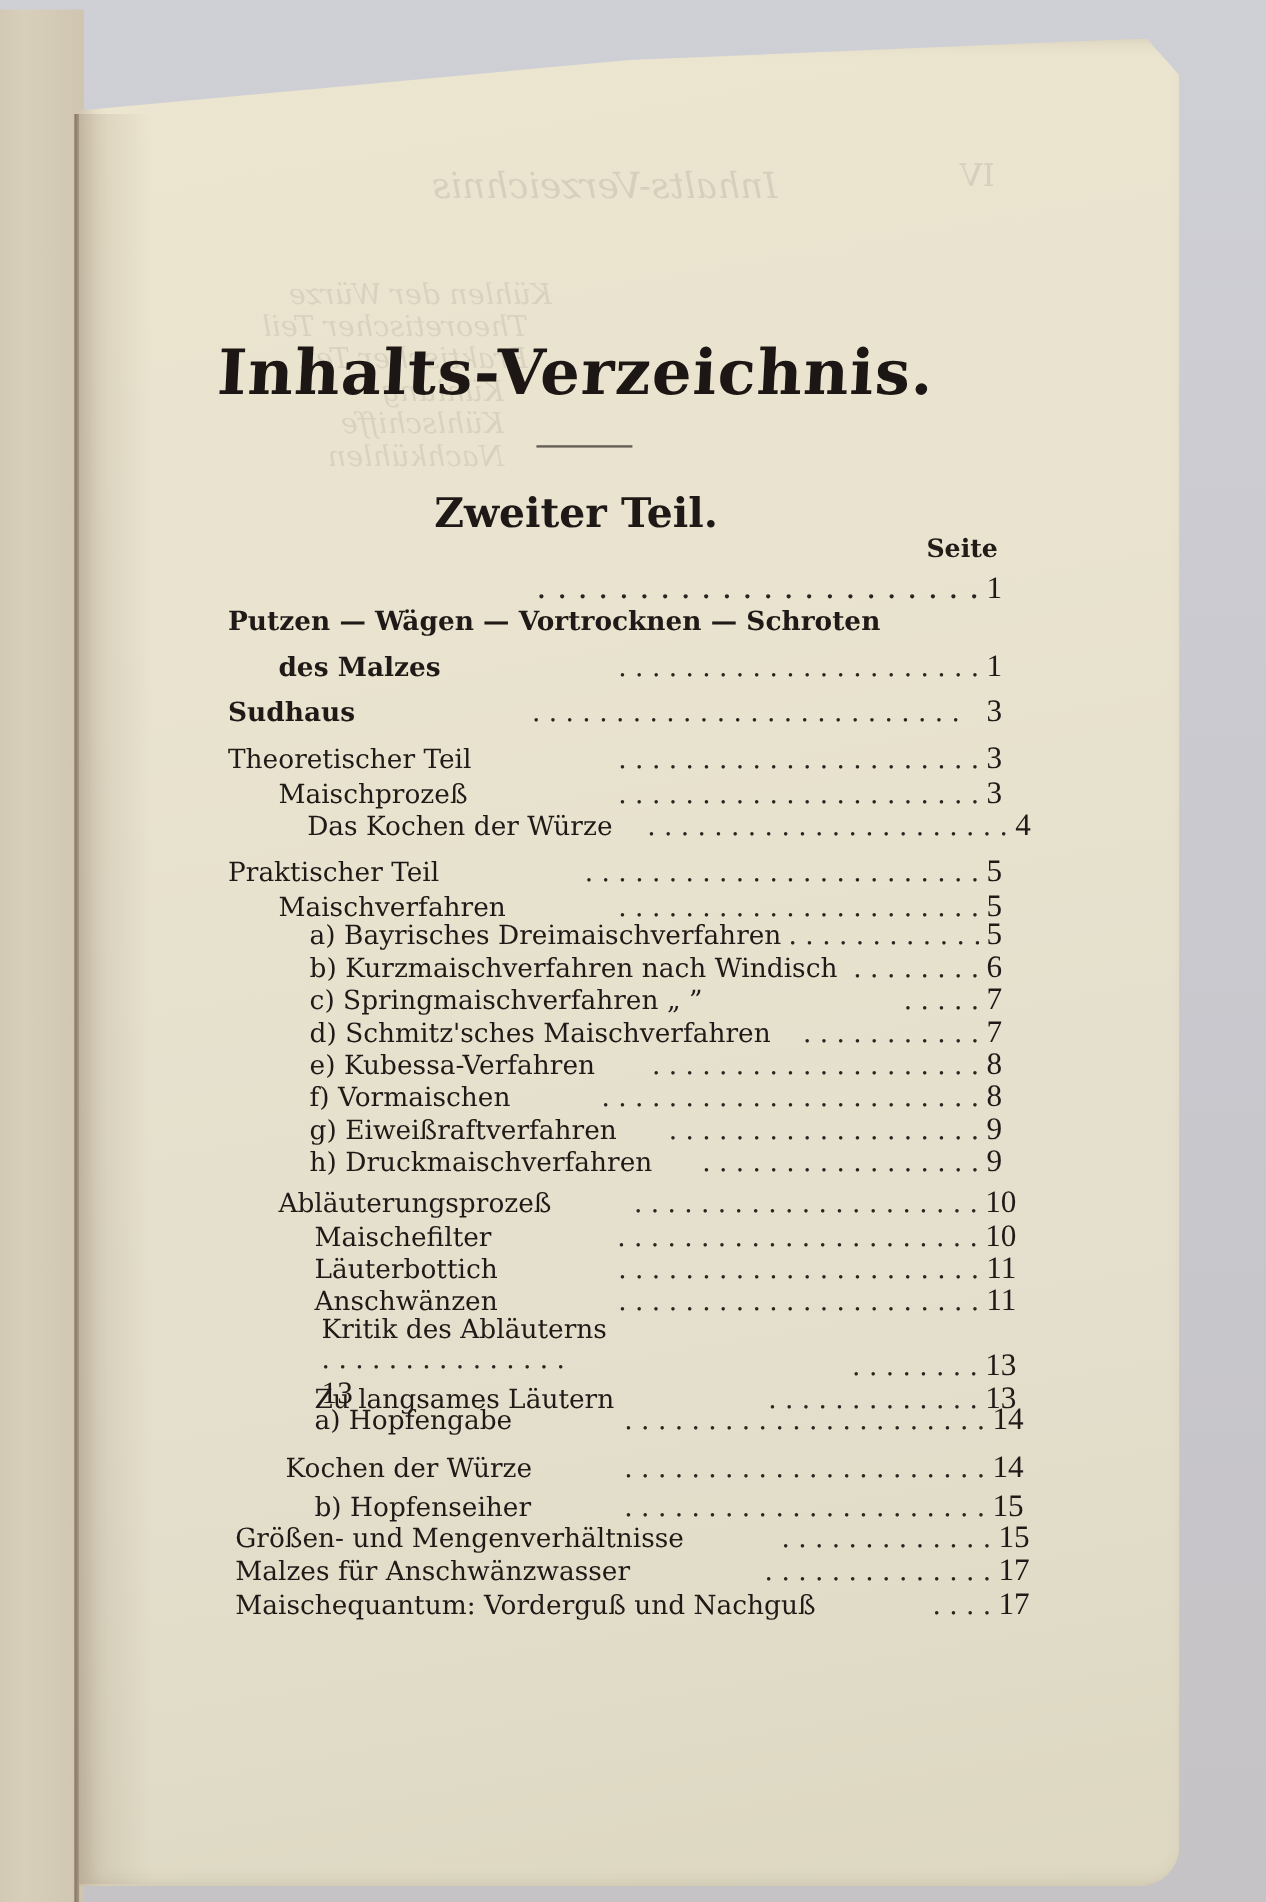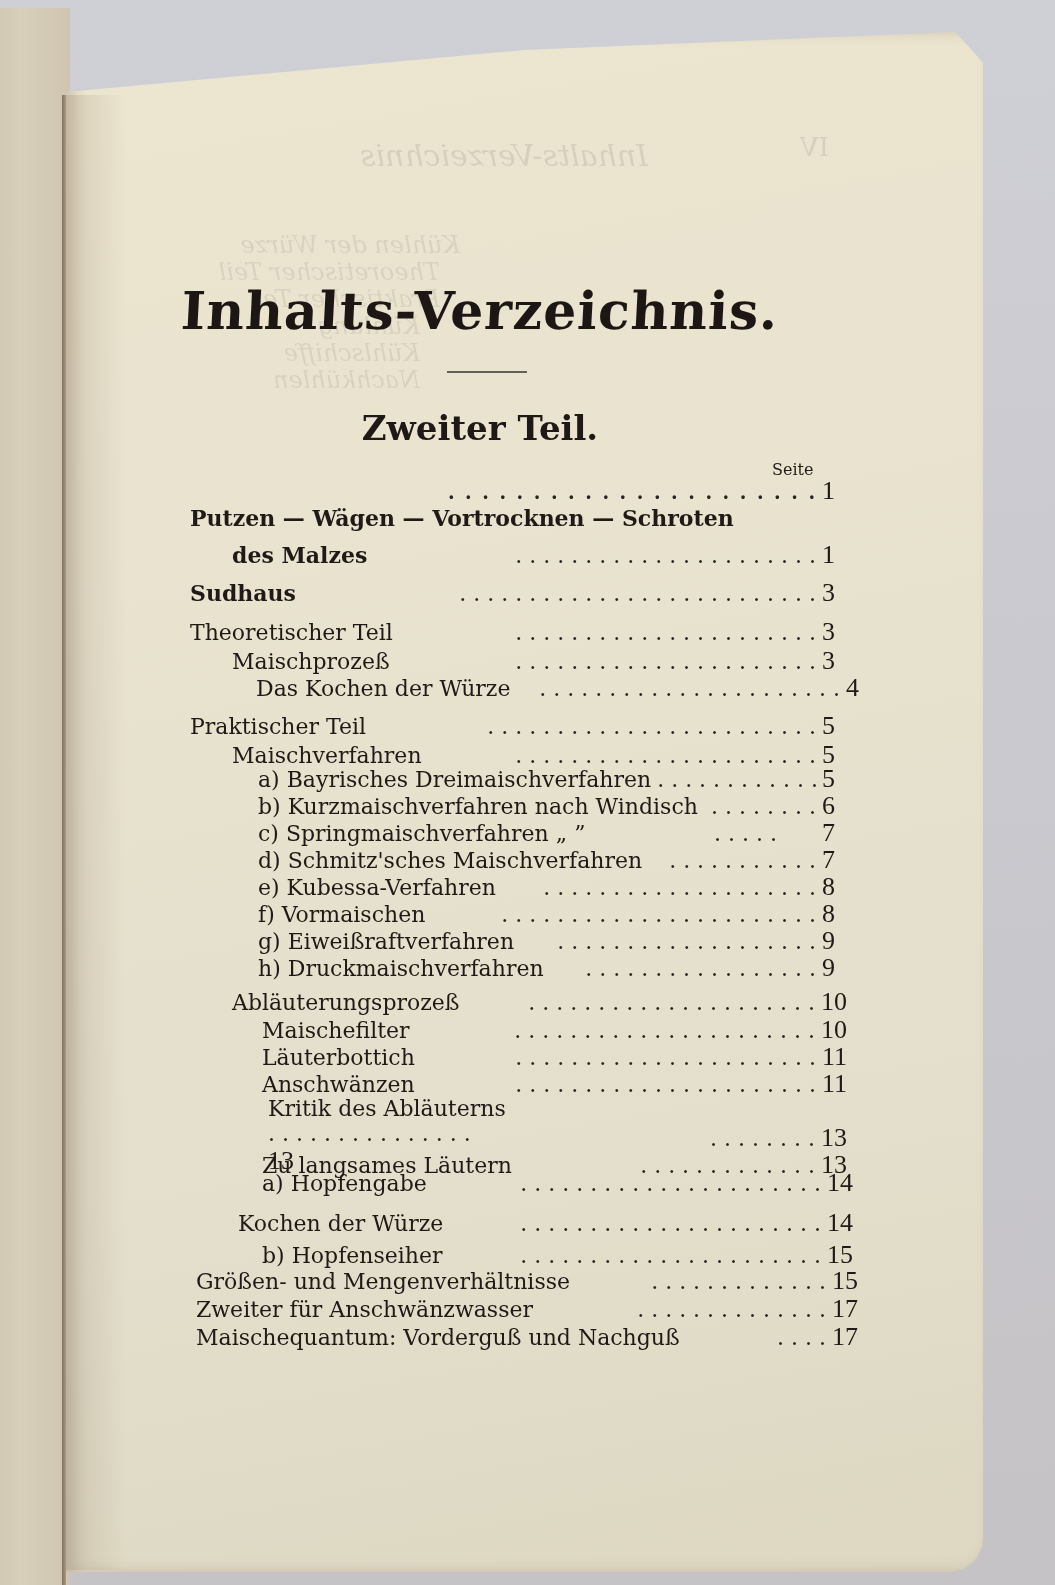--- a/index.html
+++ b/index.html
@@ -52,21 +52,21 @@
     .rule {
       position: absolute; left: 447px; top: 371px; width: 80px; height: 2px;
       background: #3a3430; opacity: 0.75;
     }
     .subtitle {
       position: absolute; left: 0; width: 960px; top: 408px; text-align: center;
       font-family: "DejaVu Serif", serif; font-size: 34px; color: #1e1916;
       font-weight: bold;
     }
     .seite {
-      position: absolute; left: 772px; top: 460px; font-size: 16px; font-weight: normal;
+      position: absolute; left: 772px; top: 444px; font-size: 21px; font-weight: bold;
       color: #221c19;
     }
     .toc {
       position: absolute; left: 0; top: 0; width: 1055px; height: 1585px;
     }
     .entry {
       position: absolute; display: flex; align-items: baseline; color: #1f1a17;
       font-family: "DejaVu Serif", serif;
     }
     .entry .label { white-space: nowrap; }
@@ -114,21 +114,21 @@
   </div>
 
   <div class="entry lvl-1" style="left:190px; top:505px; width:600px;">
     <span class="label bold">Putzen — Wägen — Vortrocknen — Schroten</span>
   </div>
   <div class="entry lvl-1" style="left:232px; top:540px; width:603px;">
     <span class="label bold">des Malzes</span>
     <span class="dots">. . . . . . . . . . . . . . . . . . . . . .</span>
     <span class="pnum">1</span>
   </div>
-  <div class="entry lvl-1" style="left:190px; top:578px; width:645px;">
+  <div class="entry lvl-1" style="left:190px; top:578px; width:645px;gap:16px;">
     <span class="label bold">Sudhaus</span>
     <span class="dots">. . . . . . . . . . . . . . . . . . . . . . . . . .</span>
     <span class="pnum">3</span>
   </div>
 
   <div class="entry lvl-1" style="left:190px; top:617px; width:645px;">
     <span class="label">Theoretischer Teil</span>
     <span class="dots">. . . . . . . . . . . . . . . . . . . . . .</span>
     <span class="pnum">3</span>
   </div>
@@ -157,21 +157,21 @@
   <div class="entry lvl-3" style="left:258px; top:764px; width:577px;">
     <span class="label">a) Bayrisches Dreimaischverfahren</span>
     <span class="dots">. . . . . . . . . . . . .</span>
     <span class="pnum">5</span>
   </div>
   <div class="entry lvl-3" style="left:258px; top:791px; width:577px;">
     <span class="label">b) Kurzmaischverfahren nach Windisch</span>
     <span class="dots">. . . . . . . .</span>
     <span class="pnum">6</span>
   </div>
-  <div class="entry lvl-3" style="left:258px; top:818px; width:577px;gap:39px;">
+  <div class="entry lvl-3" style="left:258px; top:818px; width:577px;">
     <span class="label">c) Springmaischverfahren „ ”</span>
     <span class="dots">. . . . .</span>
     <span class="pnum">7</span>
   </div>
   <div class="entry lvl-3" style="left:258px; top:845px; width:577px;">
     <span class="label">d) Schmitz'sches Maischverfahren</span>
     <span class="dots">. . . . . . . . . . .</span>
     <span class="pnum">7</span>
   </div>
   <div class="entry lvl-3" style="left:258px; top:872px; width:577px;">
@@ -245,21 +245,21 @@
     <span class="dots">. . . . . . . . . . . . . . . . . . . . . .</span>
     <span class="pnum">15</span>
   </div>
 
   <div class="entry lvl-1" style="left:196px; top:1266px; width:662px;">
     <span class="label">Größen- und Mengenverhältnisse</span>
     <span class="dots">. . . . . . . . . . . . .</span>
     <span class="pnum">15</span>
   </div>
   <div class="entry lvl-1" style="left:196px; top:1294px; width:662px;">
-    <span class="label">Zweiter für Anschwänzwasser</span>
+    <span class="label">Malzes für Anschwänzwasser</span>
     <span class="dots">. . . . . . . . . . . . . .</span>
     <span class="pnum">17</span>
   </div>
   <div class="entry lvl-1" style="left:196px; top:1322px; width:662px;">
     <span class="label">Maischequantum: Vorderguß und Nachguß</span>
     <span class="dots">. . . .</span>
     <span class="pnum">17</span>
   </div>
 </div>
 

